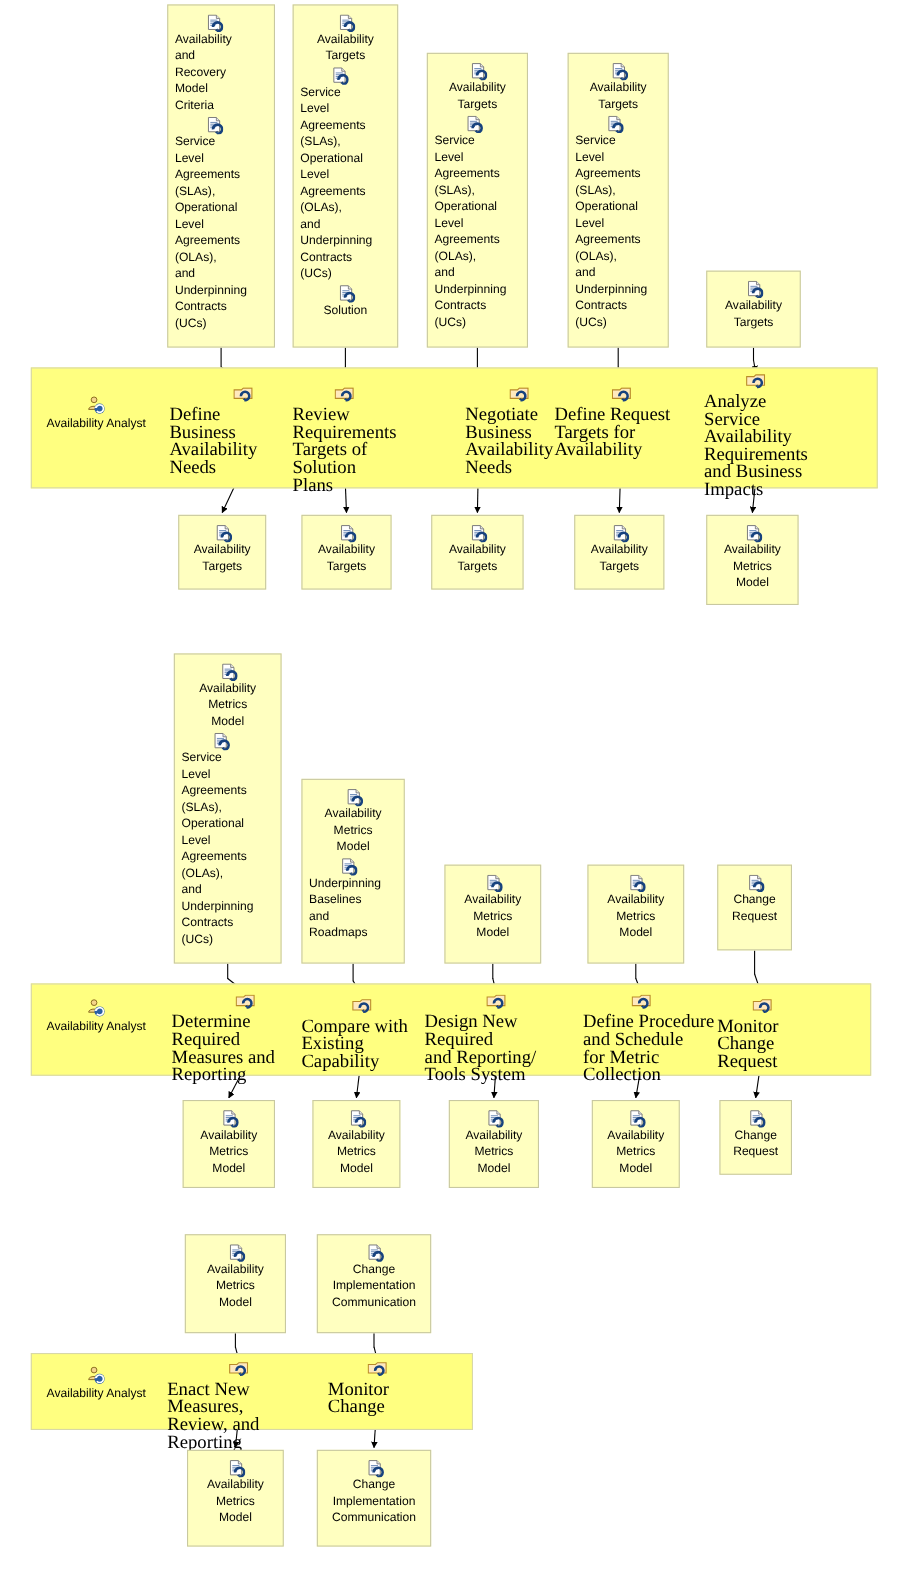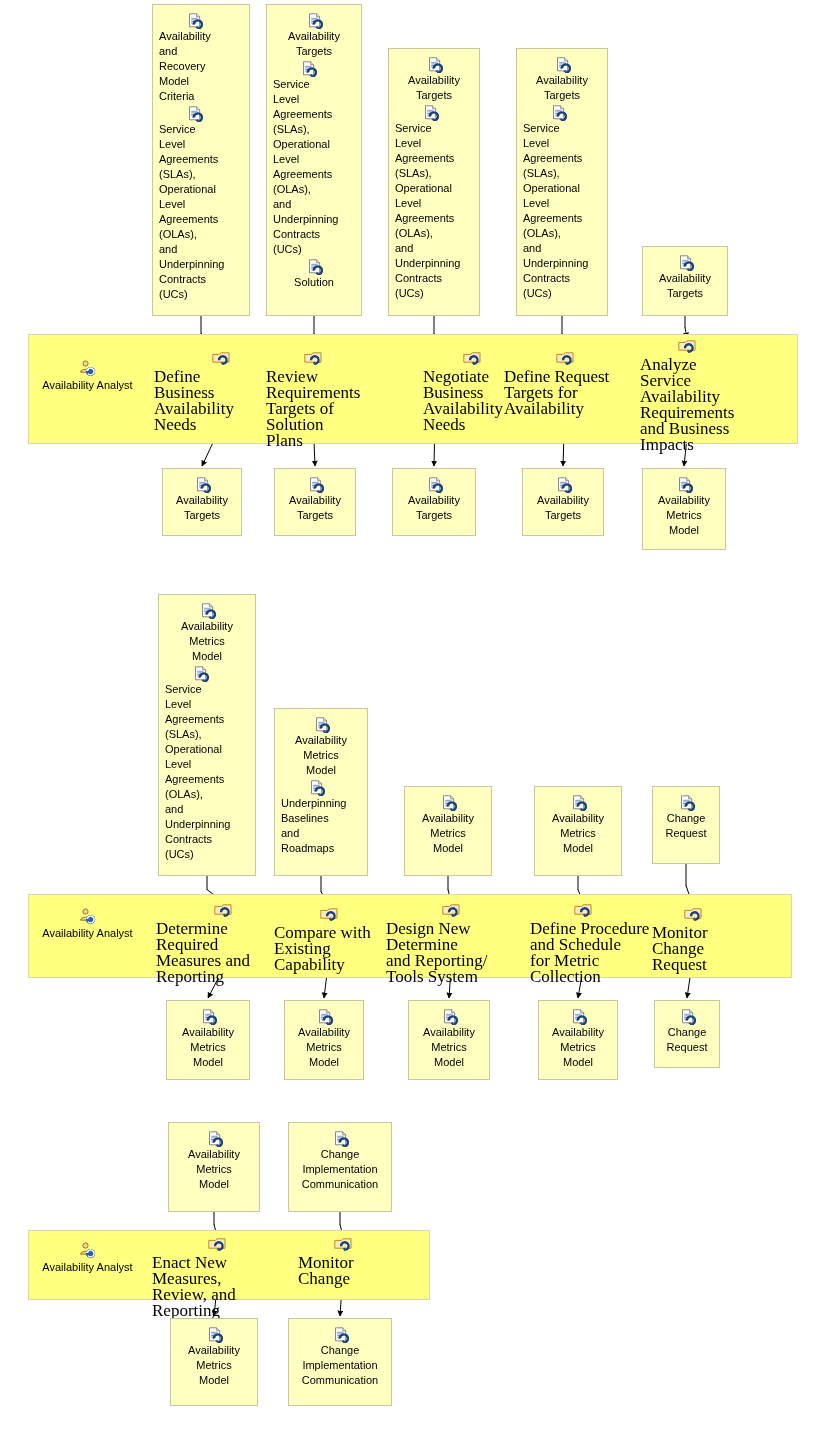--- a/index.html
+++ b/index.html
@@ -780,21 +780,21 @@
     </div>
   <div class="activity" style="left:386px; top:904px; width:120px;">
       <span class="act-icon" style="margin-left:56px"><svg viewBox="0 0 18 15" width="18" height="15">
           <path d="M0.8 2.4 h6.6 l1.8 -1.6 h7.8 v9.4 h-16.2 z" fill="#ffe9bd" stroke="#b98a28" stroke-width="1"></path>
           <g transform="translate(6.6,4.4)">
             <path d="M0.4 3.8 a3.8 3.8 0 1 1 3.3 3.6" fill="none" stroke="#17427e" stroke-width="2.3"></path>
             <path d="M4.1 8.0 l-2.1 -1.5 l2.3 -1.4 z" fill="#17427e"></path>
             <path d="M0.2 0.9 l2.1 1.5 l-2.4 1.4 z" fill="#17427e"></path>
           </g>
         </svg></span>
-      <span style="display:block">Design New Determine</span>
+      <span style="display:block">Design New Required</span>
       <span style="display:block">and Reporting/</span>
       <span style="display:block">Tools System</span>
     </div>
   <div class="activity" style="left:530px; top:904px; width:120px;">
       <span class="act-icon" style="margin-left:44px"><svg viewBox="0 0 18 15" width="18" height="15">
           <path d="M0.8 2.4 h6.6 l1.8 -1.6 h7.8 v9.4 h-16.2 z" fill="#ffe9bd" stroke="#b98a28" stroke-width="1"></path>
           <g transform="translate(6.6,4.4)">
             <path d="M0.4 3.8 a3.8 3.8 0 1 1 3.3 3.6" fill="none" stroke="#17427e" stroke-width="2.3"></path>
             <path d="M4.1 8.0 l-2.1 -1.5 l2.3 -1.4 z" fill="#17427e"></path>
             <path d="M0.2 0.9 l2.1 1.5 l-2.4 1.4 z" fill="#17427e"></path>

